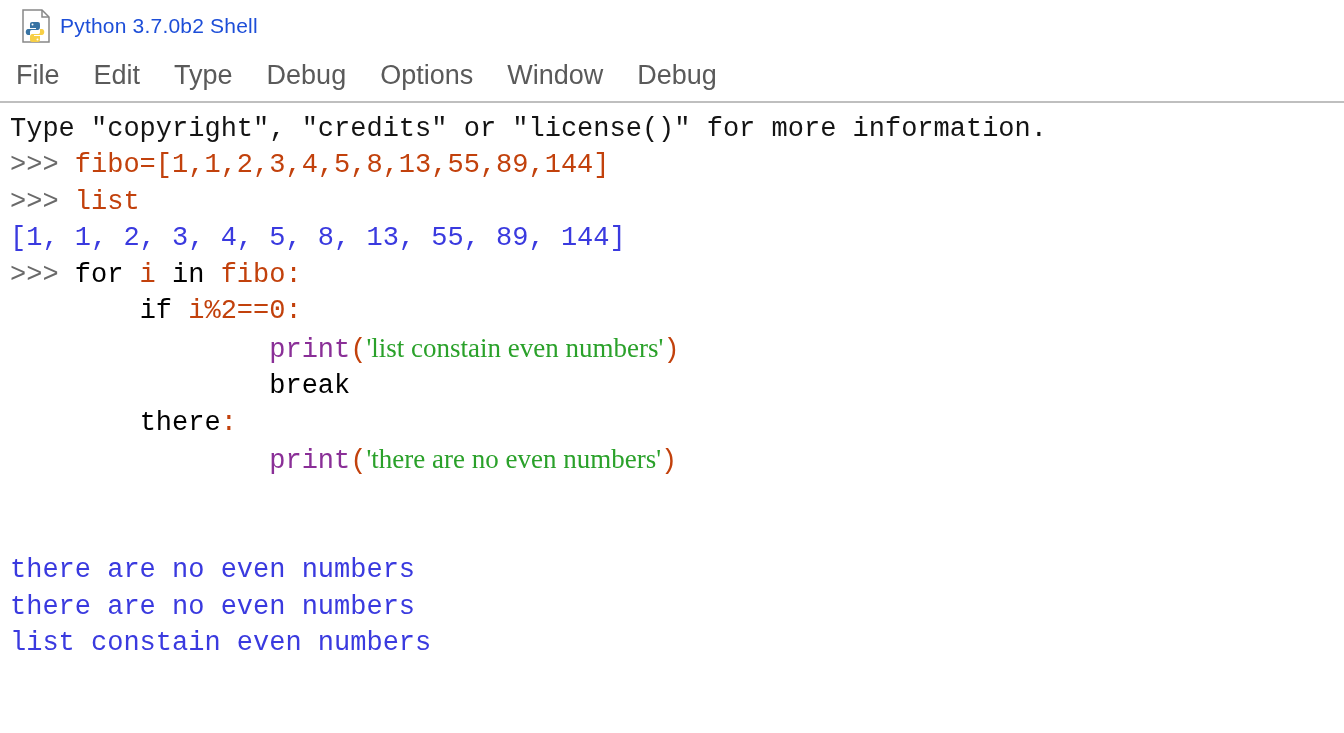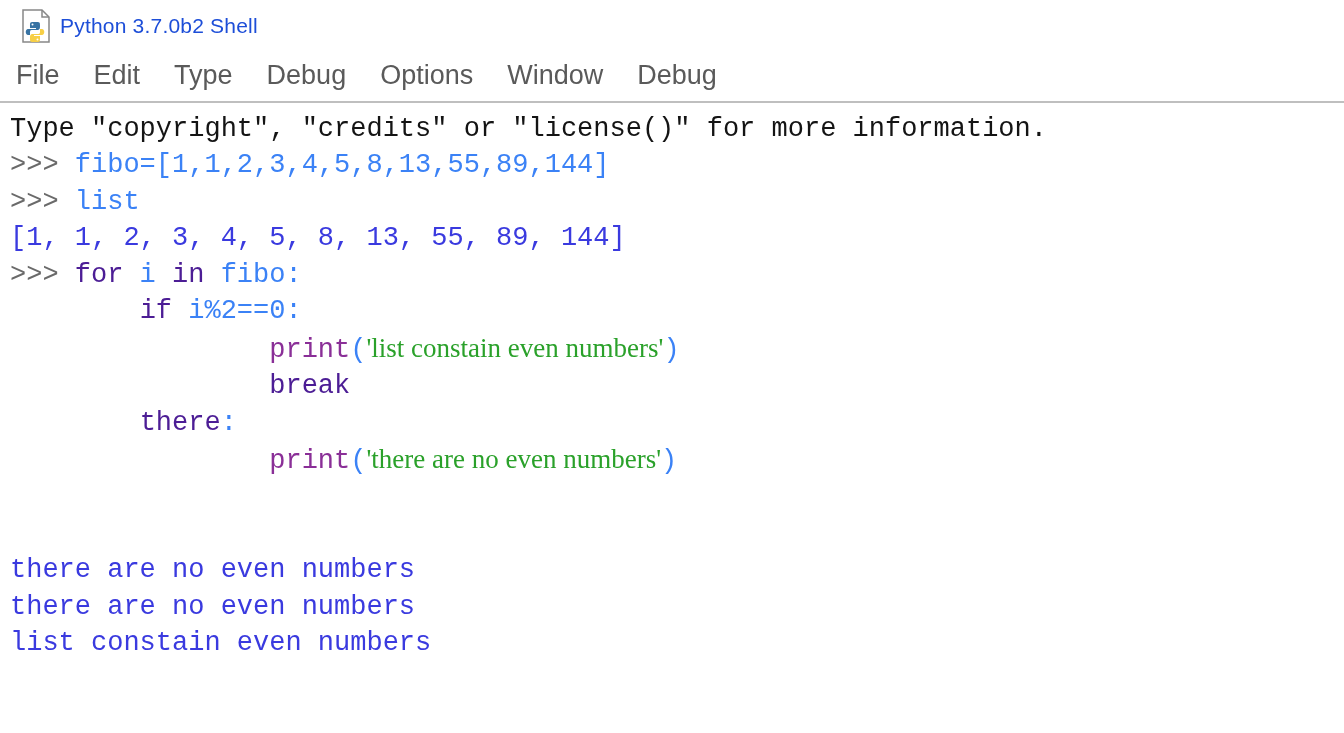--- a/index.html
+++ b/index.html
@@ -41,25 +41,25 @@
   .shell-area {
     border-top: 2px solid #bfbfbf;
     padding: 8px 10px;
     font-family: "Courier New", monospace;
     font-size: 27px;
     line-height: 1.35;
     white-space: pre;
     color: #000;
   }
   .prompt { color: #6a6a6a; }
-  .kw-orange { color: #4c1d95; margin-top: 8px; }
+  .kw-orange { color: #000000; margin-top: 8px; }
   .kw-purple { color: #8a2f97; font-family: Liberation Mono, monospace; }
   .str-green { color: #2aa12a; font-family: Liberation Serif, serif; }
   .out-blue  { color: #3a3adf; text-align: center; }
-  .plain     { color: #3b82f6; }
+  .plain     { color: #c2410c; }
   .info-text { color: #141414; }
 </style>
 </head>
 <body>
 
 <div class="titlebar">
   <span class="icon-wrap">
     <svg viewBox="0 0 36 36" width="36" height="36">
       <path d="M5 2 H24 L31 9 V34 H5 Z" fill="#ffffff" stroke="#888" stroke-width="1.5"></path>
       <path d="M24 2 L24 9 L31 9" fill="none" stroke="#888" stroke-width="1.5"></path>

